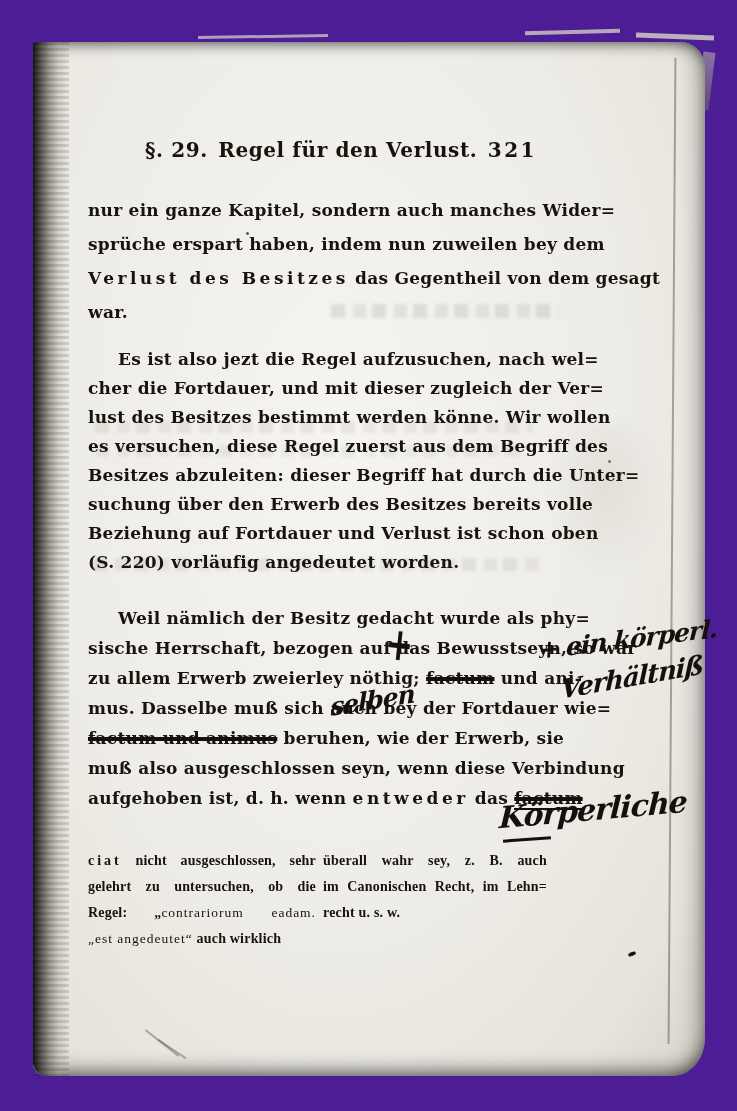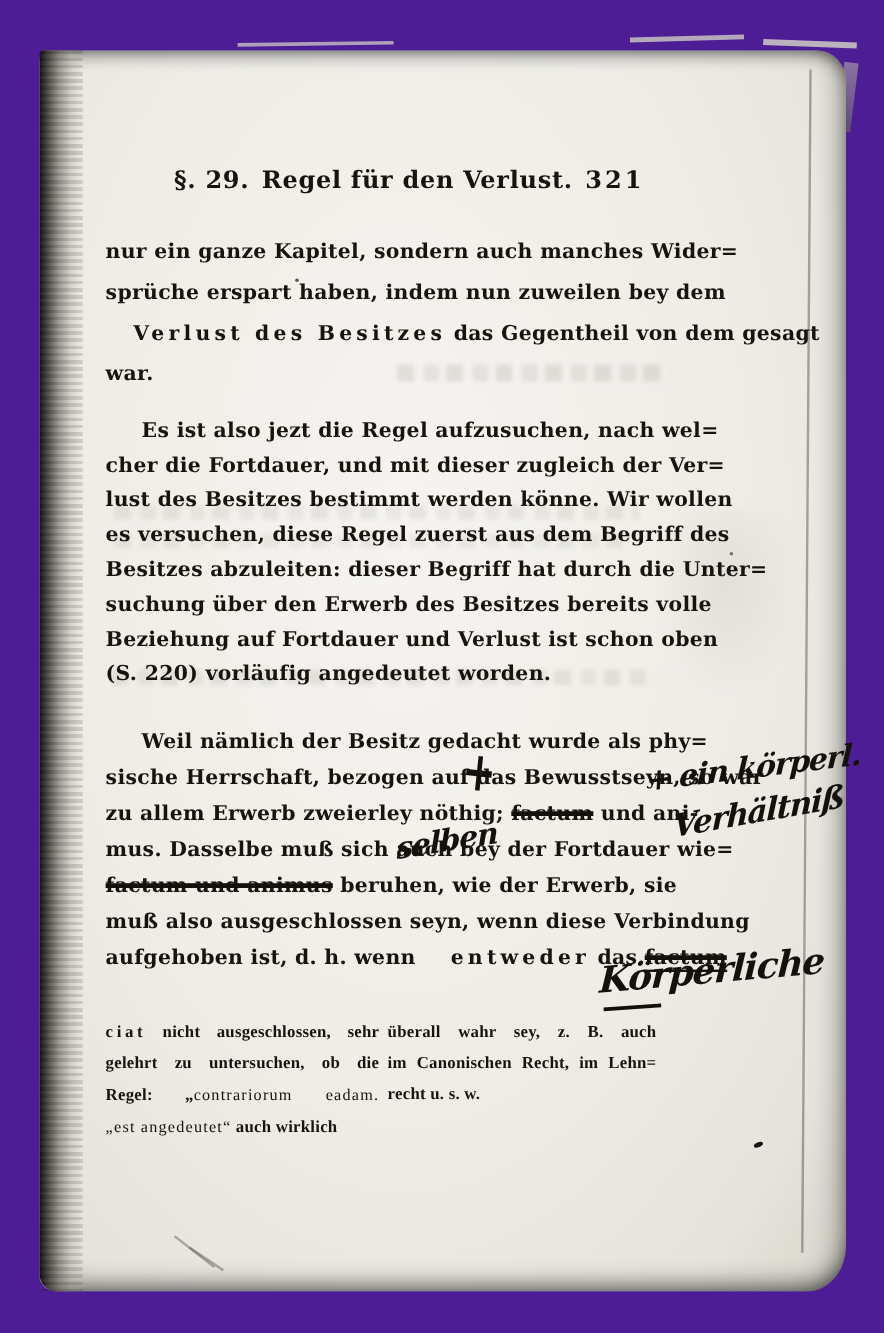--- a/index.html
+++ b/index.html
@@ -41,21 +41,21 @@
           display:flex;justify-content:space-between;align-items:baseline;
           font-weight:700;font-size:20px;letter-spacing:.6px;white-space:nowrap;}
   .header .num{letter-spacing:2.5px;}
 
   
   .para{position:absolute;left:55px;width:446px;font-weight:700;font-size:17px;
         letter-spacing:.25px;white-space:nowrap;}
   .para .line{height:var(--lh);line-height:var(--lh);text-align:left;text-align-last:left;}
   .para .line.j{text-align-last:justify;}
   .indent{display:inline-block;width:30px;}
-  .sp{letter-spacing:3.5px;margin-left:23px;}
+  .sp{letter-spacing:3.5px;}
   .st{text-decoration:line-through;text-decoration-thickness:3.5px;text-decoration-color:#14110c;}
   .st.dash{border-bottom:2.5px dashed #14110c;padding-bottom:1px;}
   .st.ul{border-bottom:2.5px solid #14110c;padding-bottom:0;}
 
   #p1{top:151px;--lh:34px;}
   #p2{top:303px;--lh:29px;}
   #p3{top:561px;--lh:30px;}
 
   
   .fn{position:absolute;font-weight:700;font-size:14px;letter-spacing:.2px;white-space:nowrap;}

